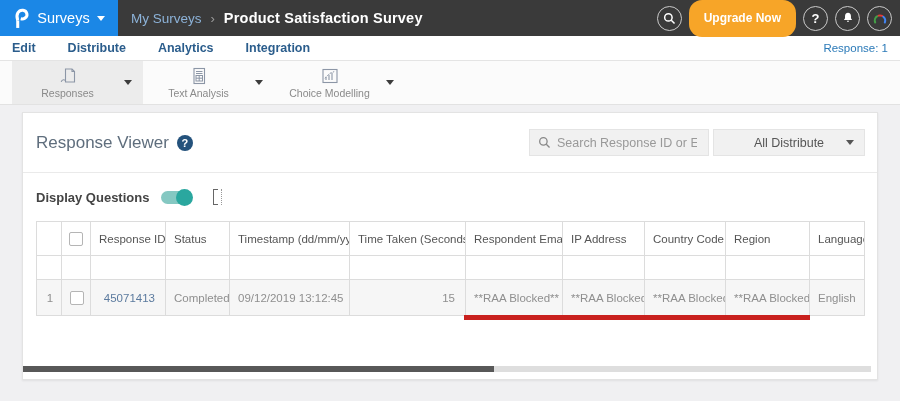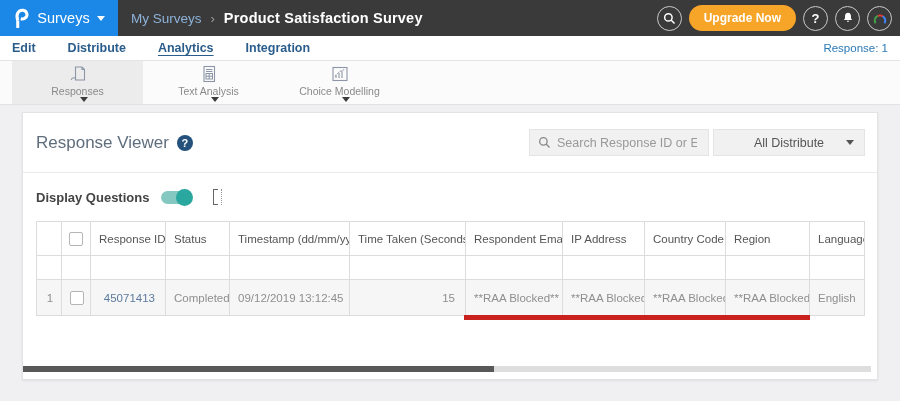--- a/index.html
+++ b/index.html
@@ -11,31 +11,31 @@
   .topbar { height:36px; background:#3a3a3a; display:flex; align-items:center; }
   .brand { width:118px; height:36px; background:#1b87e6; display:flex; align-items:center; justify-content:center; gap:7px; cursor:pointer; }
   .brand span { color:#fff; font-size:14.5px; }
   .caret { width:0; height:0; border-left:4px solid transparent; border-right:4px solid transparent; border-top:5px solid #fff; display:inline-block; }
   .crumbs { display:flex; align-items:center; gap:9px; margin-left:13px; flex:1; }
   .crumb-parent { color:#8cb2d8; font-size:13.5px; text-decoration:none; cursor:pointer; }
   .crumb-sep { color:#9a9a9a; font-size:13px; }
   .crumb-current { color:#ffffff; font-size:14.5px; font-weight:bold; letter-spacing:.2px; }
   .top-actions { display:flex; align-items:center; gap:7px; margin-right:8px; }
   .circle-btn { width:25px; height:25px; border-radius:50%; border:1.5px solid #c9c9c9; background:transparent; display:flex; align-items:center; justify-content:center; color:#fff; font-size:13px; font-weight:bold; cursor:pointer; }
-  .upgrade { background:#f7a528; color:#fff; border:none; border-radius:13px; height:26px; padding:4px 15px; font-size:12px; font-weight:bold; font-family:"Liberation Sans",sans-serif; cursor:pointer; }
+  .upgrade { background:#f7a528; color:#fff; border:none; border-radius:13px; height:37px; padding:4px 15px; font-size:12px; font-weight:bold; font-family:"Liberation Sans",sans-serif; cursor:pointer; }
 
   
   .tabrow { height:25px; background:#fff; display:flex; align-items:center; padding:0 12px; border-bottom:1px solid #e4e4e4; }
   .tabrow .tab { color:#2b5d8c; font-size:12.5px; font-weight:bold; text-decoration:none; margin-right:32px; cursor:pointer; }
-  .tabrow .tab.active { text-decoration:underline; text-underline-offset:3px; }
+  .tabrow .tab.active { text-underline-offset:3px; }
   .resp-count { margin-left:auto; color:#2b7ab8; font-size:11.5px; }
 
   
   .toolbar { height:44px; background:#fbfbfb; border-bottom:1px solid #e2e2e2; display:flex; align-items:stretch; padding-left:12px; }
-  .tb-item { width:131px; display:flex; align-items:center; justify-content:center; cursor:pointer;flex-direction:column; }
+  .tb-item { width:131px; display:flex; align-items:center; justify-content:center; cursor:pointer; }
   .tb-item.active { background:#ececec; }
   .tb-stack { display:flex; flex-direction:column; align-items:center; width:88px; gap:1px; }
   .tb-stack svg { display:block; }
   .tb-label { font-size:10.5px; color:#8a8a8a; white-space:nowrap; }
   .tb-caret { width:0; height:0; border-left:4px solid transparent; border-right:4px solid transparent; border-top:5px solid #3c3c3c; margin-left:12px; }
 
   
   .page { padding:7px 22px 0 22px; }
   .card { background:#fff; border:1px solid #e3e3e3; box-shadow:0 1px 2px rgba(0,0,0,.07); height:268px; position:relative; }
   .card-head { height:60px; display:flex; align-items:center; padding:0 12px 0 13px; border-bottom:1px solid #eaeaea; }

